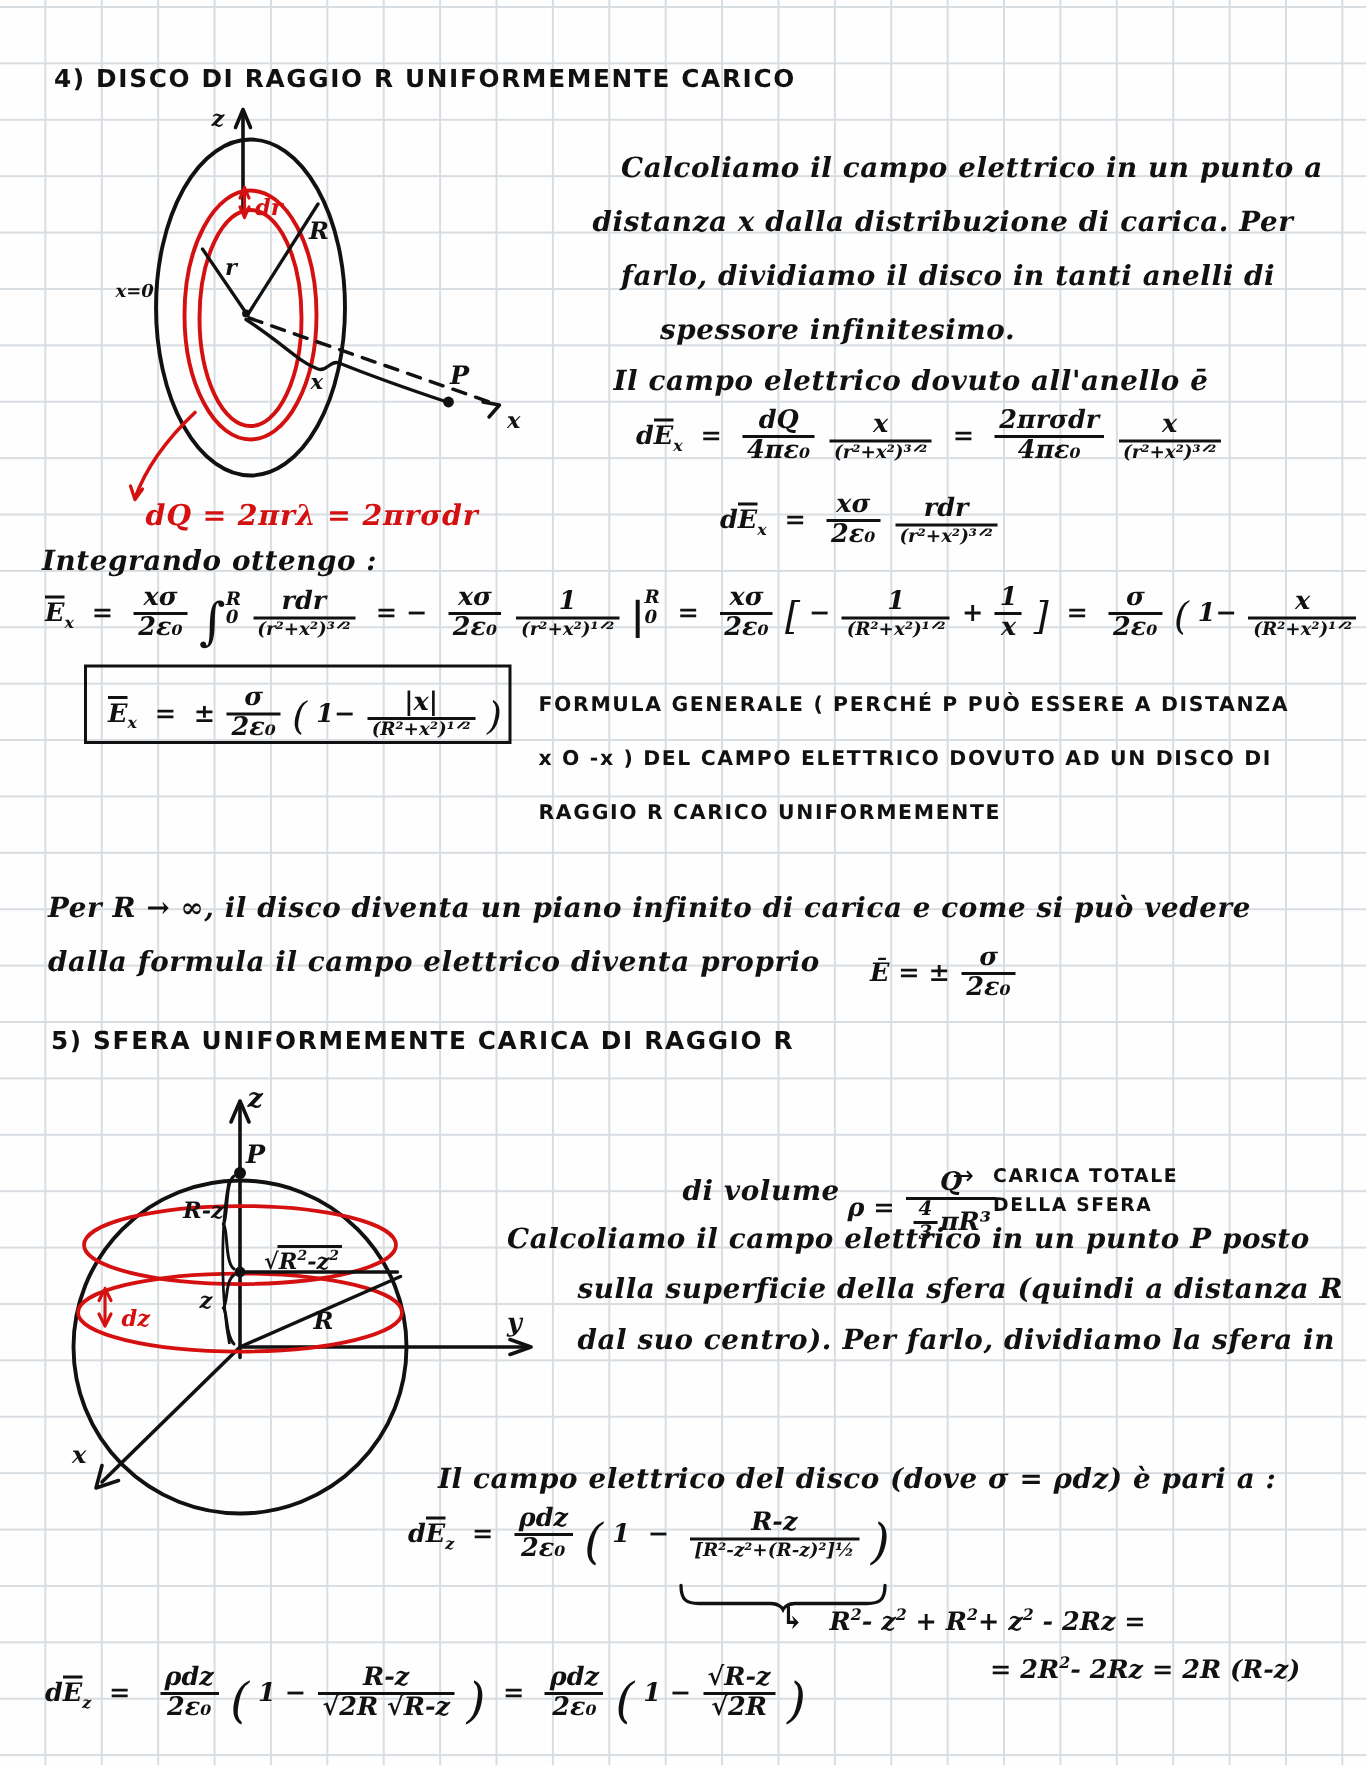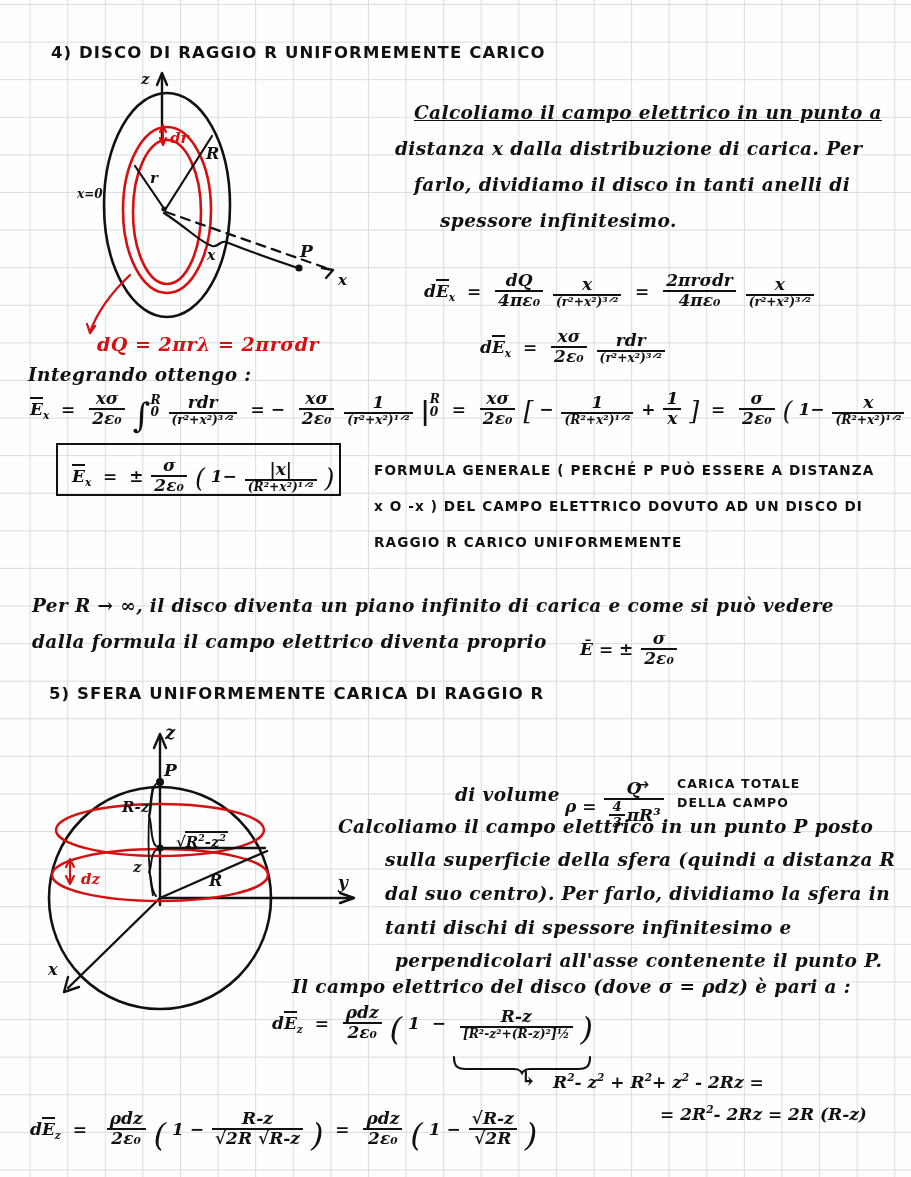--- a/index.html
+++ b/index.html
@@ -36,21 +36,20 @@
     font-family: "DejaVu Serif", serif;
     font-style: italic;
     font-weight: 600;
     letter-spacing: 0.4px;
   }
   
   .caps {
     font-family: "DejaVu Sans", sans-serif;
     font-weight: 700;
     letter-spacing: 1.1px;
-    margin-left: 15px;
   }
   .math {
     font-family: "DejaVu Serif", serif;
     font-style: italic;
     font-weight: 600;
   }
   
   .frac {
     display: inline-block;
     vertical-align: -0.52em;
@@ -122,24 +121,25 @@
   <div class="hw math" style="left:141px; top:72px; font-size:15px; font-weight:700;">z</div>
   <div class="hw math red" style="left:170px; top:131px; font-size:15px;">dr</div>
   <div class="hw math" style="left:206px; top:146px; font-size:16px;">R</div>
   <div class="hw math" style="left:150px; top:171px; font-size:15px;">r</div>
   <div class="hw math" style="left:77px; top:188px; font-size:12px;">x=0</div>
   <div class="hw math" style="left:207px; top:248px; font-size:14px;">x</div>
   <div class="hw math" style="left:300px; top:243px; font-size:17px;">P</div>
   <div class="hw math" style="left:338px; top:273px; font-size:15px;">x</div>
   <div class="hw math red" style="left:58px; top:335px; font-size:19px; letter-spacing:0.5px;margin-left:39px;">dQ = 2πrλ = 2πrσdr</div>
 
-  <div class="hw cursive" style="left:414px; top:104px; font-size:18.5px;text-decoration:underline;">Calcoliamo il campo elettrico in un punto a</div>
+  <div class="hw cursive" style="left:414px; top:104px; font-size:18.5px;">Calcoliamo il campo elettrico in un punto a</div>
   <div class="hw cursive" style="left:395px; top:140px; font-size:18.5px;">distanza x dalla distribuzione di carica. Per</div>
   <div class="hw cursive" style="left:414px; top:176px; font-size:18.5px;">farlo, dividiamo il disco in tanti anelli di</div>
   <div class="hw cursive" style="left:440px; top:212px; font-size:18.5px;">spessore infinitesimo.</div>
+  <div class="hw cursive" style="left:409px; top:246px; font-size:18.5px;">Il campo elettrico dovuto all'anello ē</div>
 
   <div class="hw math" style="left:424px; top:272px; font-size:17px;">
     <span style="display:inline-block;">
       d<span class="overline-txt">E</span><sub class="e">x</sub>
     </span>
     <span>&nbsp;=&nbsp;</span>
     <span class="frac">
       <span class="num">dQ</span>
       <span class="den">4πε₀</span>
     </span>
@@ -326,27 +326,25 @@
       <span class="den">
         <span class="frac" style="vertical-align:-0.45em; font-size:0.78em;">
           <span class="num">4</span>
           <span class="den">3</span>
         </span><span>πR³</span>
       </span>
     </span>
   </div>
   <div class="hw" style="left:635px; top:776px; font-size:17px;">→</div>
   <div class="hw caps" style="left:662px; top:778px; font-size:12.5px;">CARICA TOTALE</div>
-  <div class="hw caps" style="left:662px; top:797px; font-size:12.5px;">DELLA CAMPO</div>
+  <div class="hw caps" style="left:662px; top:797px; font-size:12.5px;">DELLA SFERA</div>
 
   <div class="hw cursive" style="left:338px; top:818px; font-size:18.5px;">Calcoliamo il campo elettrico in un punto P posto</div>
   <div class="hw cursive" style="left:385px; top:885px; font-size:18.5px;">dal suo centro). Per farlo, dividiamo la sfera in</div>
   <div class="hw cursive" style="left:385px; top:851px; font-size:18.5px;">sulla superficie della sfera (quindi a distanza R</div>
-  <div class="hw cursive" style="left:385px; top:919px; font-size:18.5px;">tanti dischi di spessore infinitesimo e</div>
-  <div class="hw cursive" style="left:395px; top:952px; font-size:18.5px;">perpendicolari all'asse contenente il punto P.</div>
 
   <div class="hw cursive" style="left:292px; top:978px; font-size:18.5px;">Il campo elettrico del disco (dove σ = ρdz) è pari a :</div>
 
   <div class="hw math" style="left:272px; top:1004px; font-size:17px;">
     <span>
       d<span class="overline-txt">E</span><sub class="e">z</sub>
     </span>
     <span>&nbsp;=&nbsp;</span>
     <span class="frac">
       <span class="num">ρdz</span>

